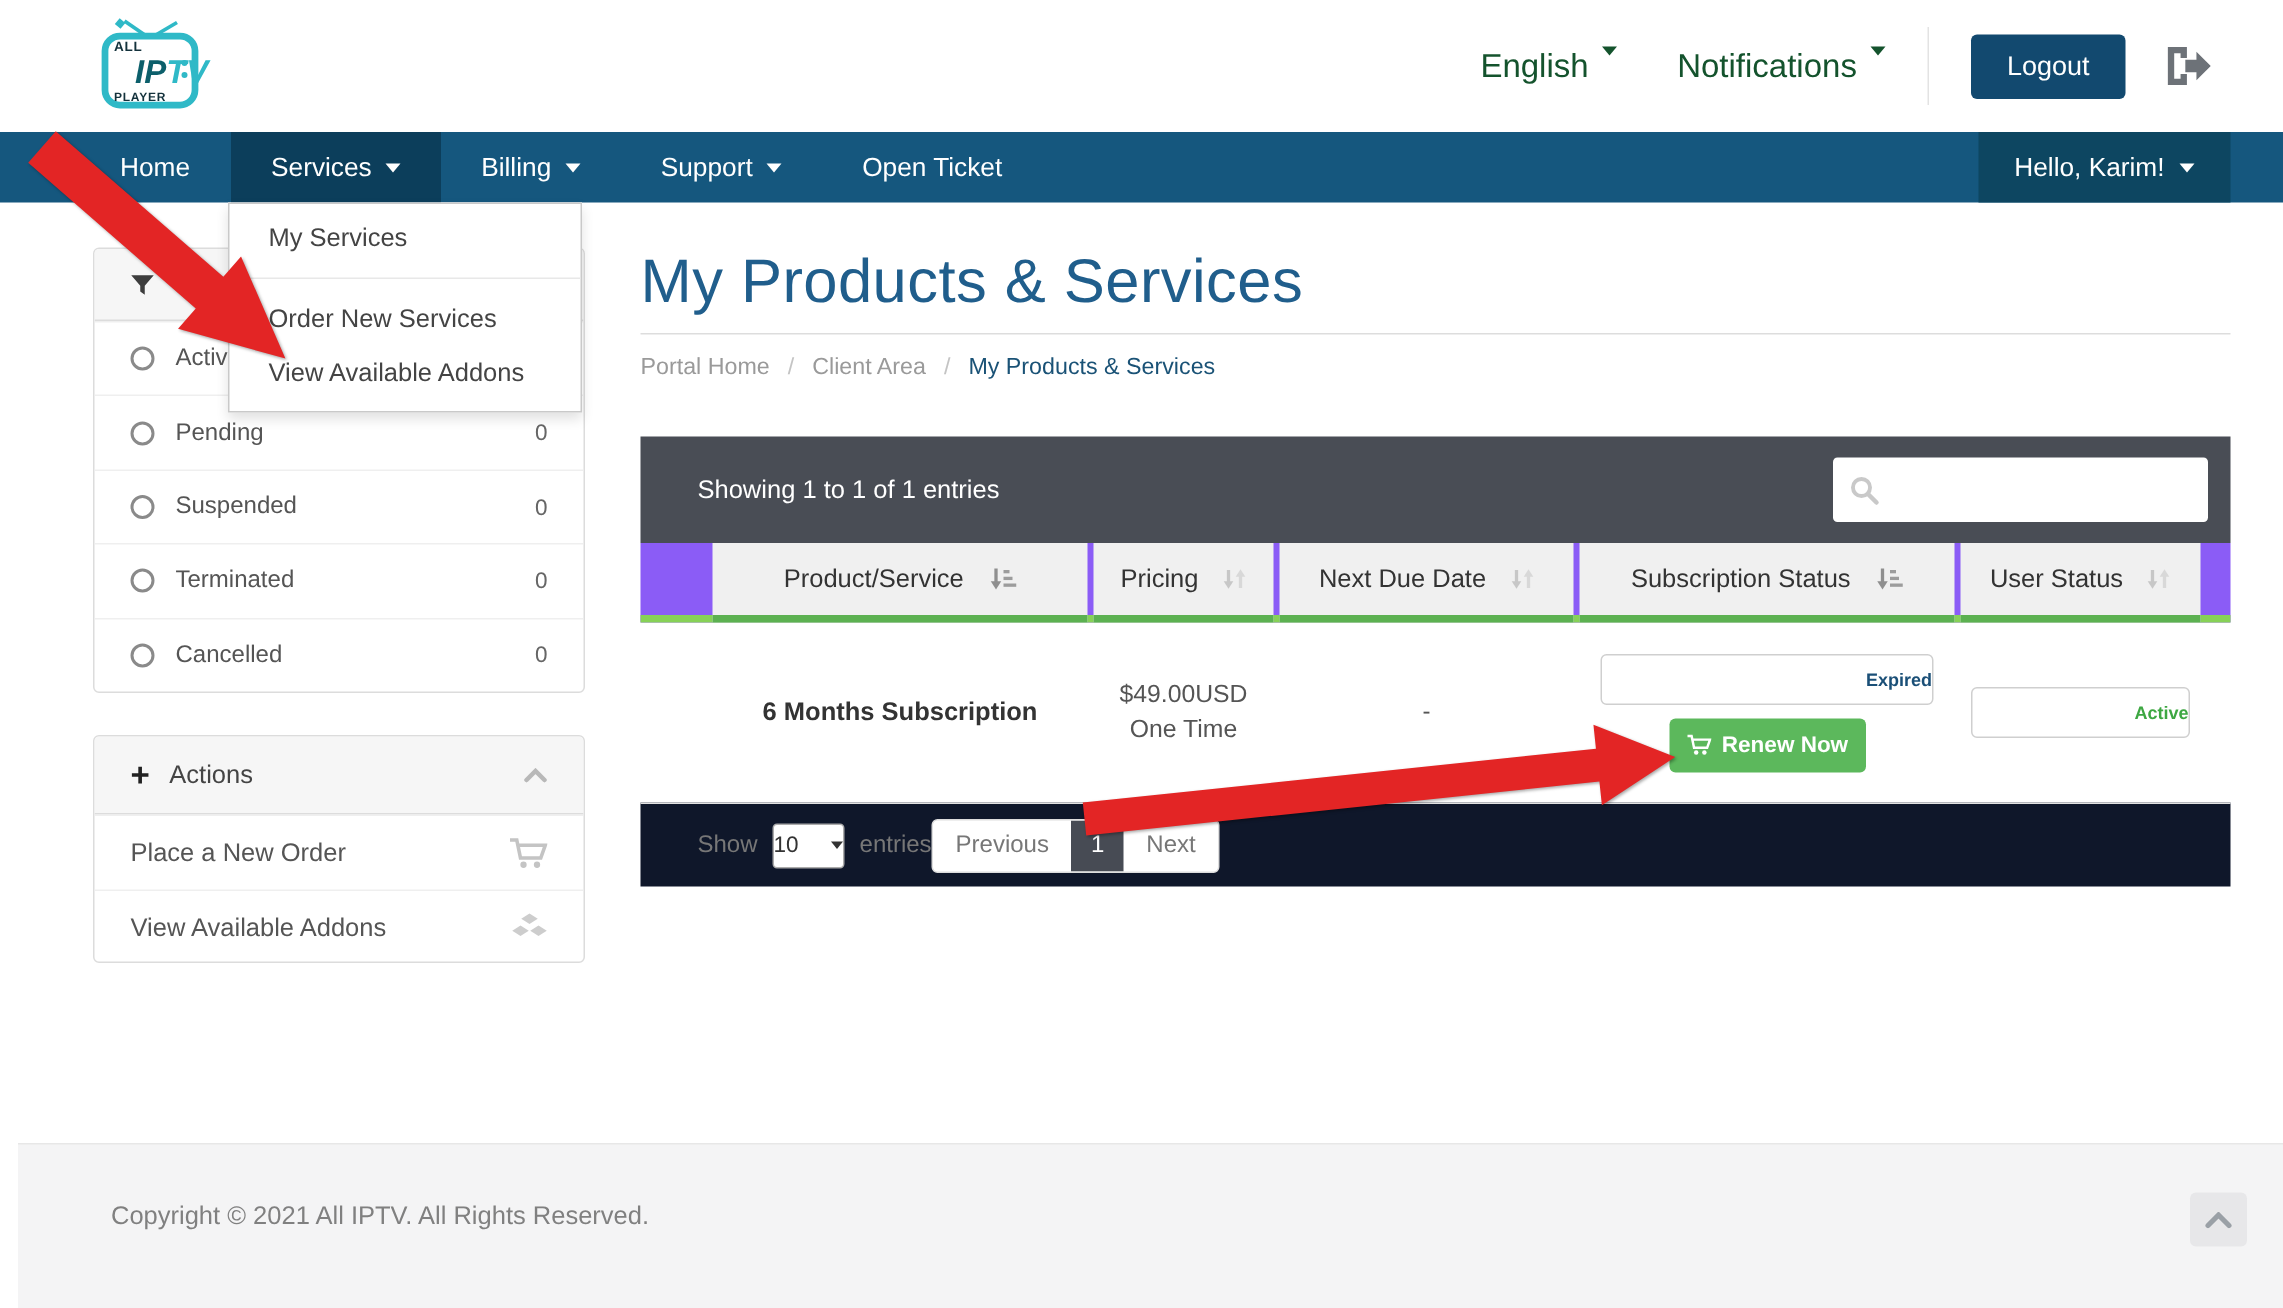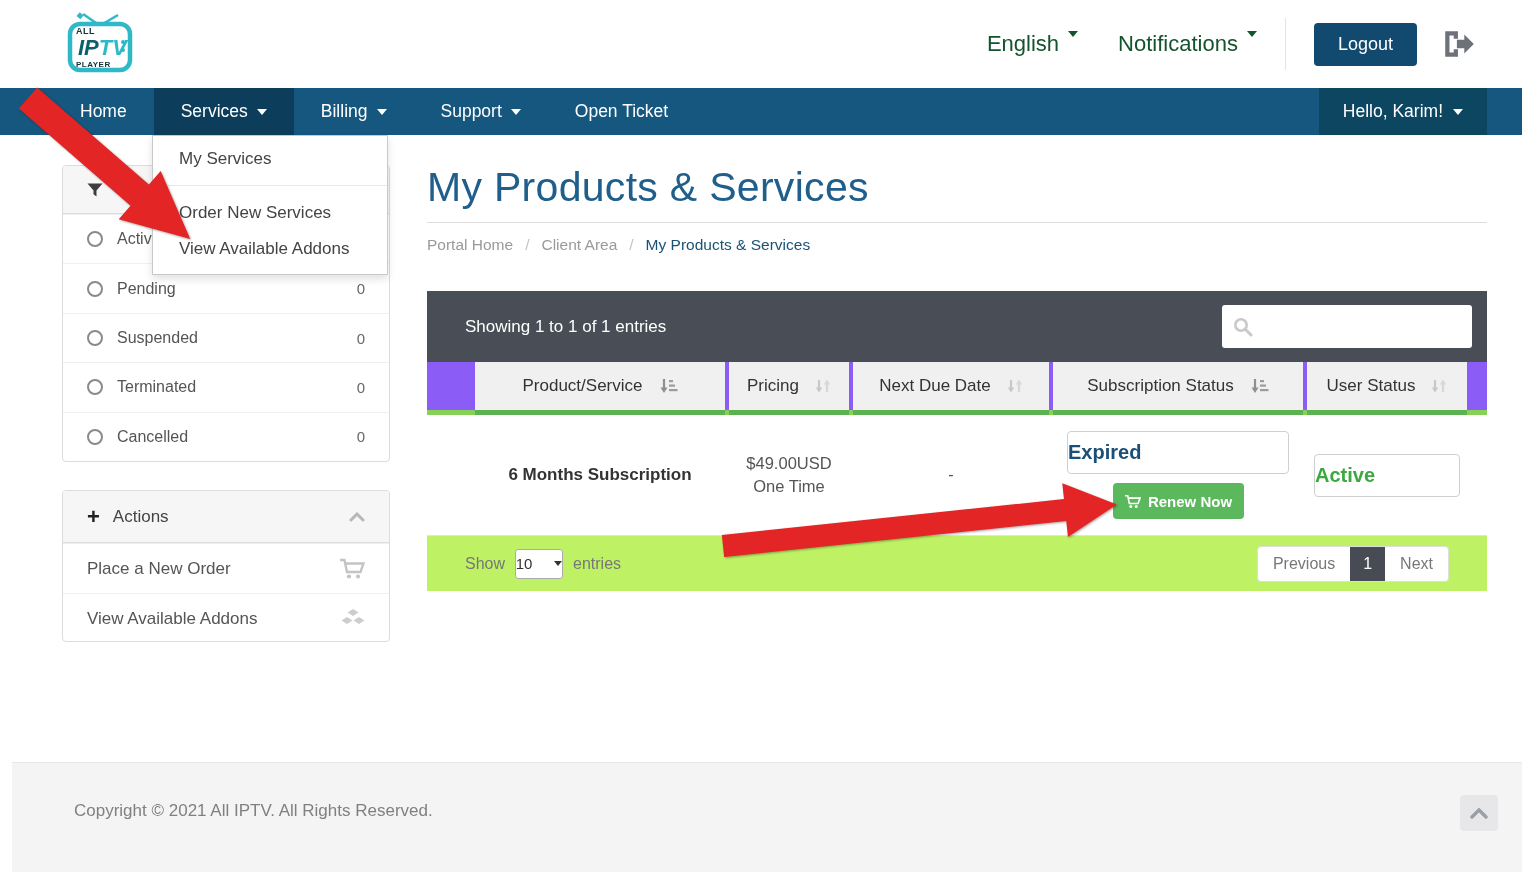--- a/index.html
+++ b/index.html
@@ -5,21 +5,21 @@
   * { margin:0; padding:0; box-sizing:border-box; }
   html,body { width:1522px; height:872px; overflow:hidden; background:#fff;
               font-family:"Liberation Sans", sans-serif; }
   .page { position:relative; width:1522px; height:872px; background:#fff; }
 
   
   .topbar { position:absolute; left:0; top:0; width:1522px; height:88px; background:#fff; }
   .logo { position:absolute; left:62px; top:8px; width:80px; height:70px; cursor:pointer; }
   .logo svg { position:absolute; left:0; top:0; }
   .logo .t-all { position:absolute; left:14px; top:18px; font-size:9px; font-weight:bold; color:#14323c; letter-spacing:0.5px; }
-  .logo .t-iptv { position:absolute; left:16px; top:27px; font-size:22px; font-weight:bold; font-style:italic; }
+  .logo .t-iptv { position:absolute; left:28px; top:27px; font-size:22px; font-weight:bold; font-style:italic; }
   .logo .t-ip { color:#0c5f6b; } .logo .t-tv { color:#2fb9c7; }
   .logo .t-player { position:absolute; left:14px; top:52px; font-size:8px; font-weight:bold; color:#14323c; letter-spacing:0.5px; }
   .top-right { position:absolute; right:45px; top:0; height:88px; display:flex; align-items:center; }
   .top-link { color:#14532d; font-size:22px; display:flex; align-items:flex-start; gap:9px; cursor:pointer; }
   .caret { display:inline-block; width:0; height:0; border-left:5px solid transparent;
            border-right:5px solid transparent; border-top:6px solid currentColor; }
   .top-divider { width:1px; height:52px; background:#e3e3e3; margin:0 28px; }
   .logout-btn { background:#12496f; color:#fff; font-size:18px; border:none; border-radius:4px;
                 padding:11px 24px; cursor:pointer; }
   .signout { margin-left:24px; cursor:pointer; display:flex; align-items:center; }
@@ -90,30 +90,30 @@
         display:flex; align-items:center; justify-content:center; gap:16px; font-size:17px;
         color:#333; cursor:pointer; }
   .th-spacer { background:transparent; border-bottom:none; z-index:1; }
   .w0{width:44px;} .w1{width:250px;} .w2{width:120px;} .w3{width:196px;} .w4{width:250px;} .w5{width:160px;}
 
   .trow { display:flex; gap:4px; height:120px; background:#fff; }
   .td { display:flex; flex-direction:column; align-items:center; justify-content:center; }
   .td-product { font-size:17px; font-weight:bold; color:#333; }
   .td-pricing { font-size:16.5px; color:#555; line-height:23px; text-align:center; }
   .td-due { font-size:16px; color:#555; }
-  .status-btn { border:1px solid #cfcfcf; border-radius:4px; background:#fff; font-size:20px;
-                font-weight:bold; padding:9px 0; text-align:left; }
+  .status-btn { border:1px solid #cfcfcf; border-radius:4px; background:#fff; font-size:12px;
+                font-weight:bold; padding:9px 0; text-align:right; }
   .expired-btn { width:222px; color:#1a4f77; }
   .active-btn { width:146px; color:#3da742; }
   .renew-btn { margin-top:9px; width:131px; height:36px; background:#5cb85c; border:none; border-radius:4px;
                color:#fff; font-size:15px; font-weight:bold; display:flex; align-items:center;
                justify-content:center; gap:7px; cursor:pointer; }
 
-  .tfoot { height:56px; background:#bef264; border-top:1px solid #e2e2e2; display:flex;
-           align-items:center; justify-content:space-between; padding:0 38px; }
+  .tfoot { height:56px; background:#0f172a; border-top:1px solid #e2e2e2; display:flex;
+           align-items:center; justify-content:flex-start; padding:0 38px; }
   .show-group { display:flex; align-items:center; gap:10px; font-size:16px; color:#777; }
   .select-box { width:48px; height:30px; background:#fff; border:1px solid #ababab; border-radius:3px;
                 display:flex; align-items:center; justify-content:center; gap:22px; font-size:15px;
                 color:#333; cursor:pointer; }
   .select-box .caret { border-top-width:5px; border-left-width:4px; border-right-width:4px; color:#333; }
   .pager { display:flex; border:1px solid #ddd; border-radius:4px; overflow:hidden; background:#fff; }
   .pg { font-size:16px; color:#777; padding:8px 15px; cursor:pointer; }
   .pg.current { background:#474b54; color:#fff; padding:8px 13px; }
 
   

